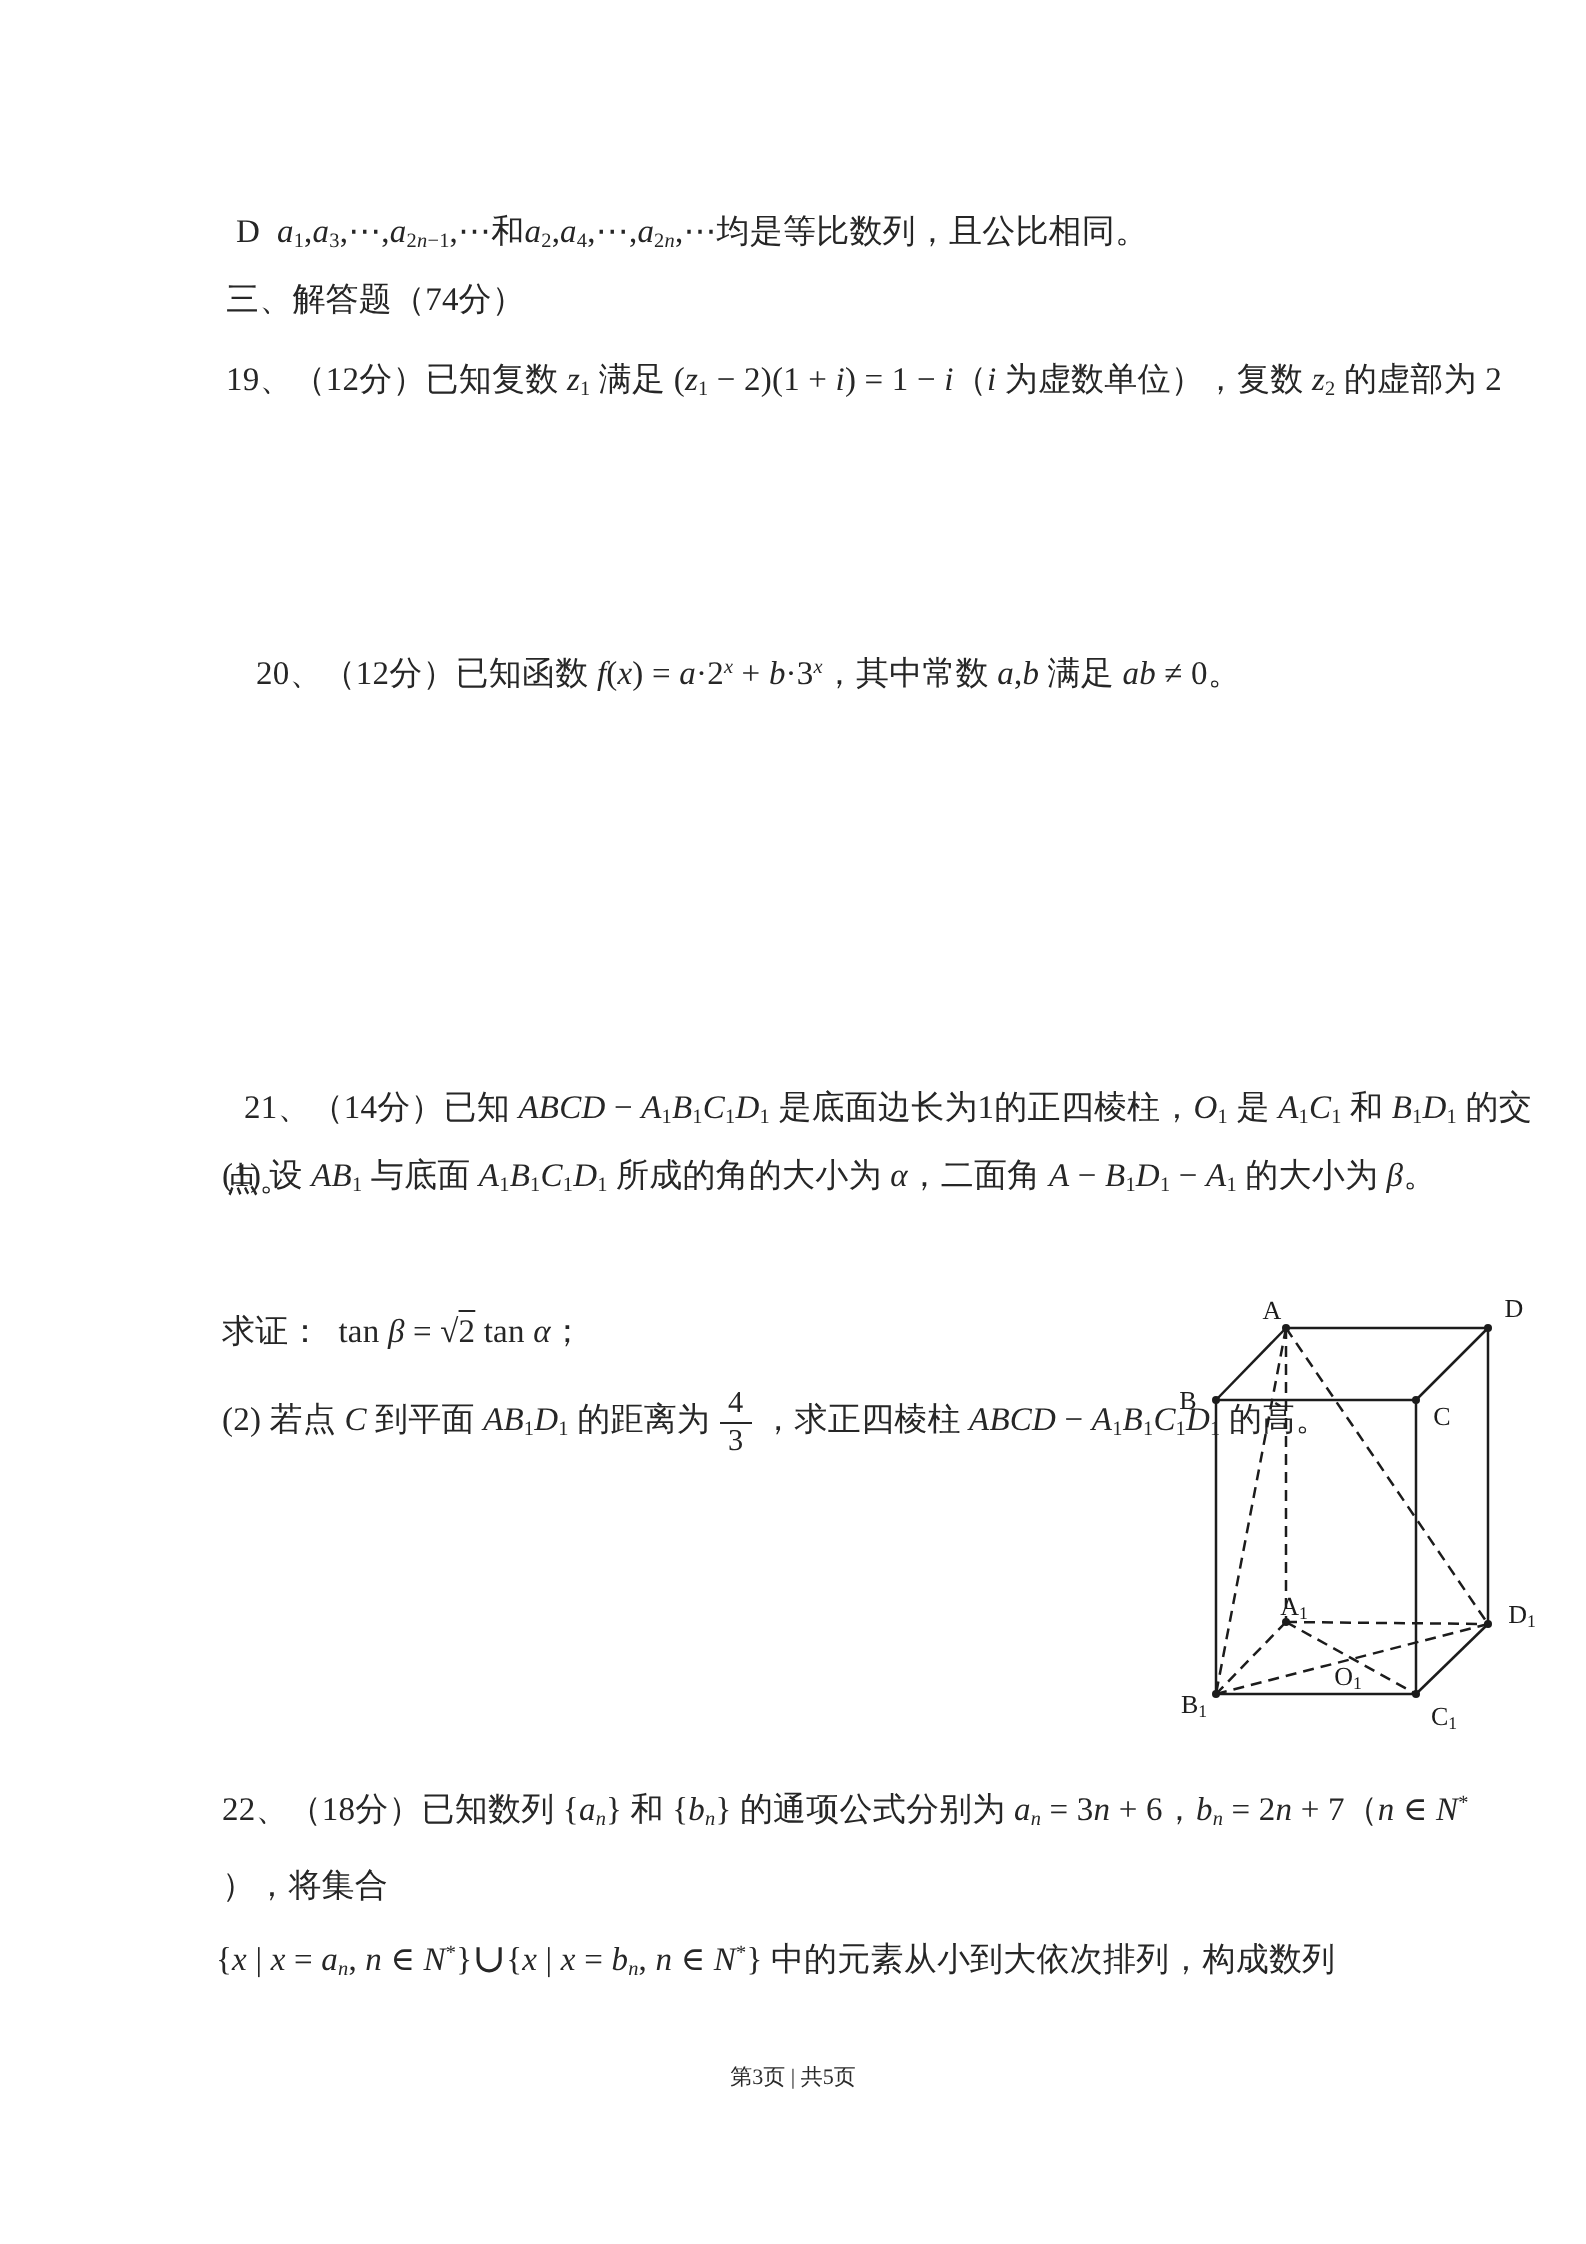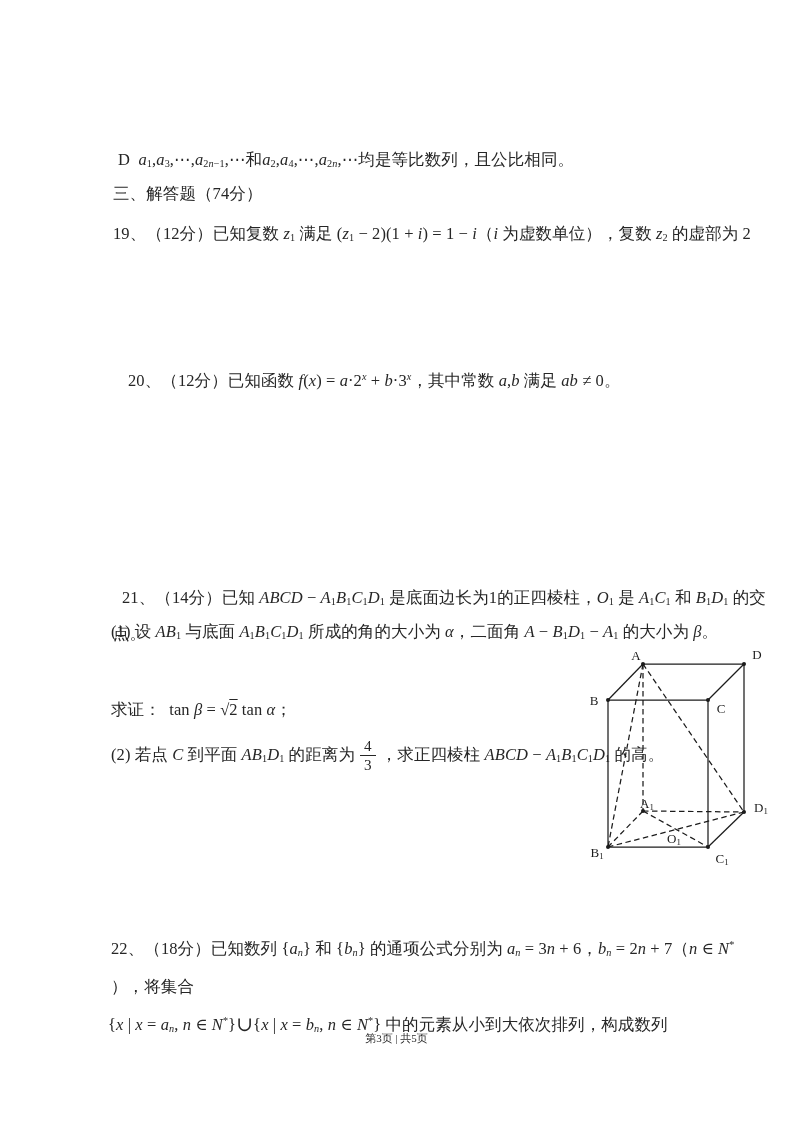--- a/index.html
+++ b/index.html
@@ -11,21 +11,20 @@
     font-family: "Liberation Serif", "DejaVu Serif", serif;
     color: #262626;
     overflow: hidden;
   }
   .line {
     position: absolute;
     font-size: 16.5px;
     line-height: 1.25;
     white-space: nowrap;
     letter-spacing: 0.1px;
-    margin-top: 44px;
   }
   .line i { font-style: italic; }
   sub { font-size: 0.62em; vertical-align: -0.22em; line-height: 0; }
   sup { font-size: 0.62em; vertical-align: 0.55em; line-height: 0; }
   .frac {
     display: inline-block;
     vertical-align: -0.65em;
     text-align: center;
     line-height: 1.05;
     font-size: 0.92em;

